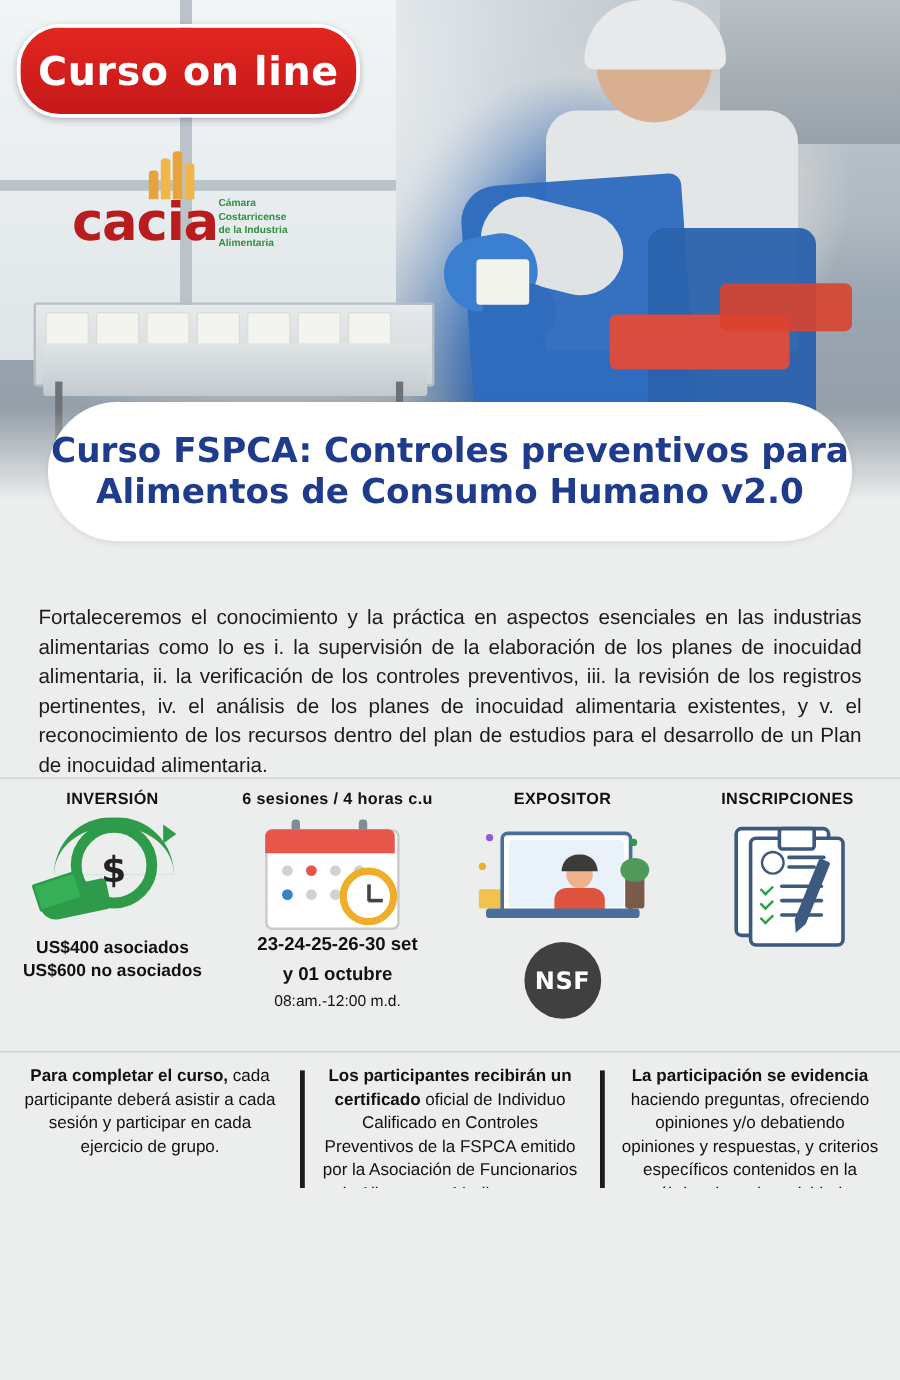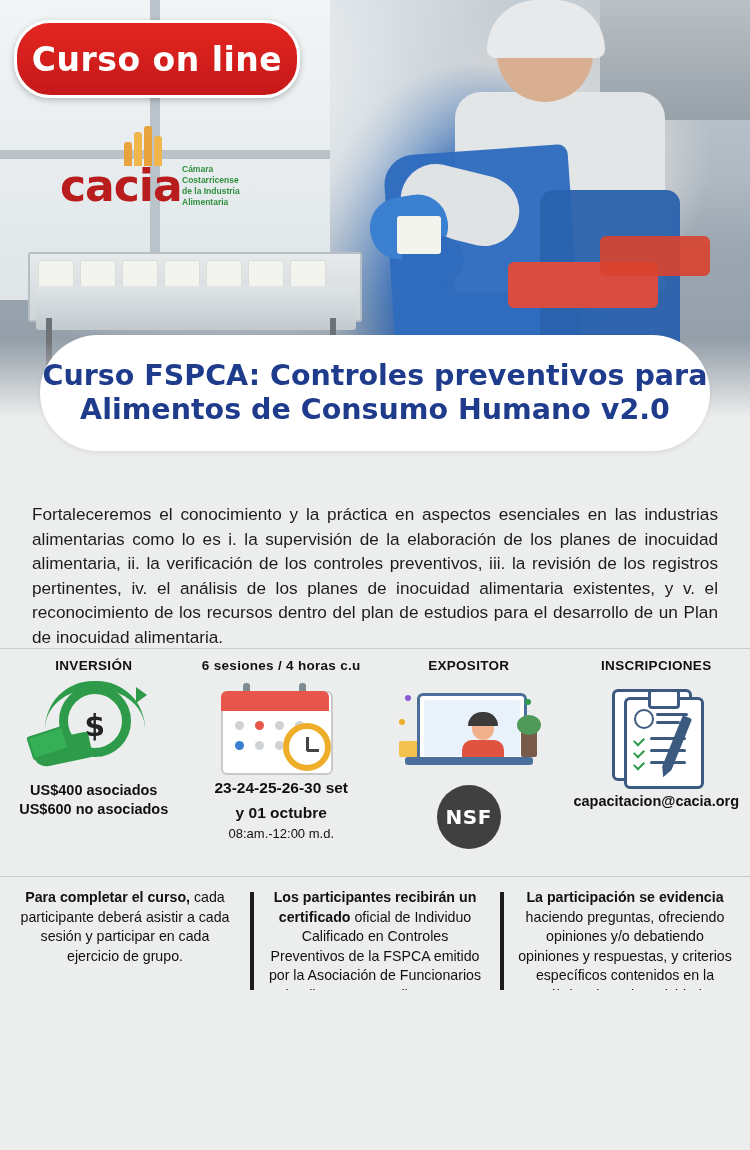--- a/index.html
+++ b/index.html
@@ -297,21 +297,20 @@
         <div class="clip-line" style="left:50px;top:28px;width:32px;"></div>
         <div class="clip-line" style="left:50px;top:36px;width:24px;"></div>
         <div class="clip-check" style="left:28px;top:52px;"></div>
         <div class="clip-line" style="left:44px;top:52px;width:36px;"></div>
         <div class="clip-check" style="left:28px;top:64px;"></div>
         <div class="clip-line" style="left:44px;top:64px;width:36px;"></div>
         <div class="clip-check" style="left:28px;top:76px;"></div>
         <div class="clip-line" style="left:44px;top:76px;width:36px;"></div>
         <div class="pen"></div>
       </div>
-      <div class="contact">capacitacion@cacia.org</div>
     </div>
   </div>
 
   <div class="boxes">
     <div class="box">
       <p><b>Para completar el curso,</b><span> cada participante deberá asistir a cada sesión y participar en cada ejercicio de grupo.</span></p>
     </div>
     <div class="box">
       <div class="bar"></div>
       <p><b>Los participantes recibirán un certificado</b><span> oficial de Individuo Calificado en Controles Preventivos de la FSPCA emitido por la Asociación de Funcionarios de Alimentos y Medicamentos (AFDO).</span></p>

